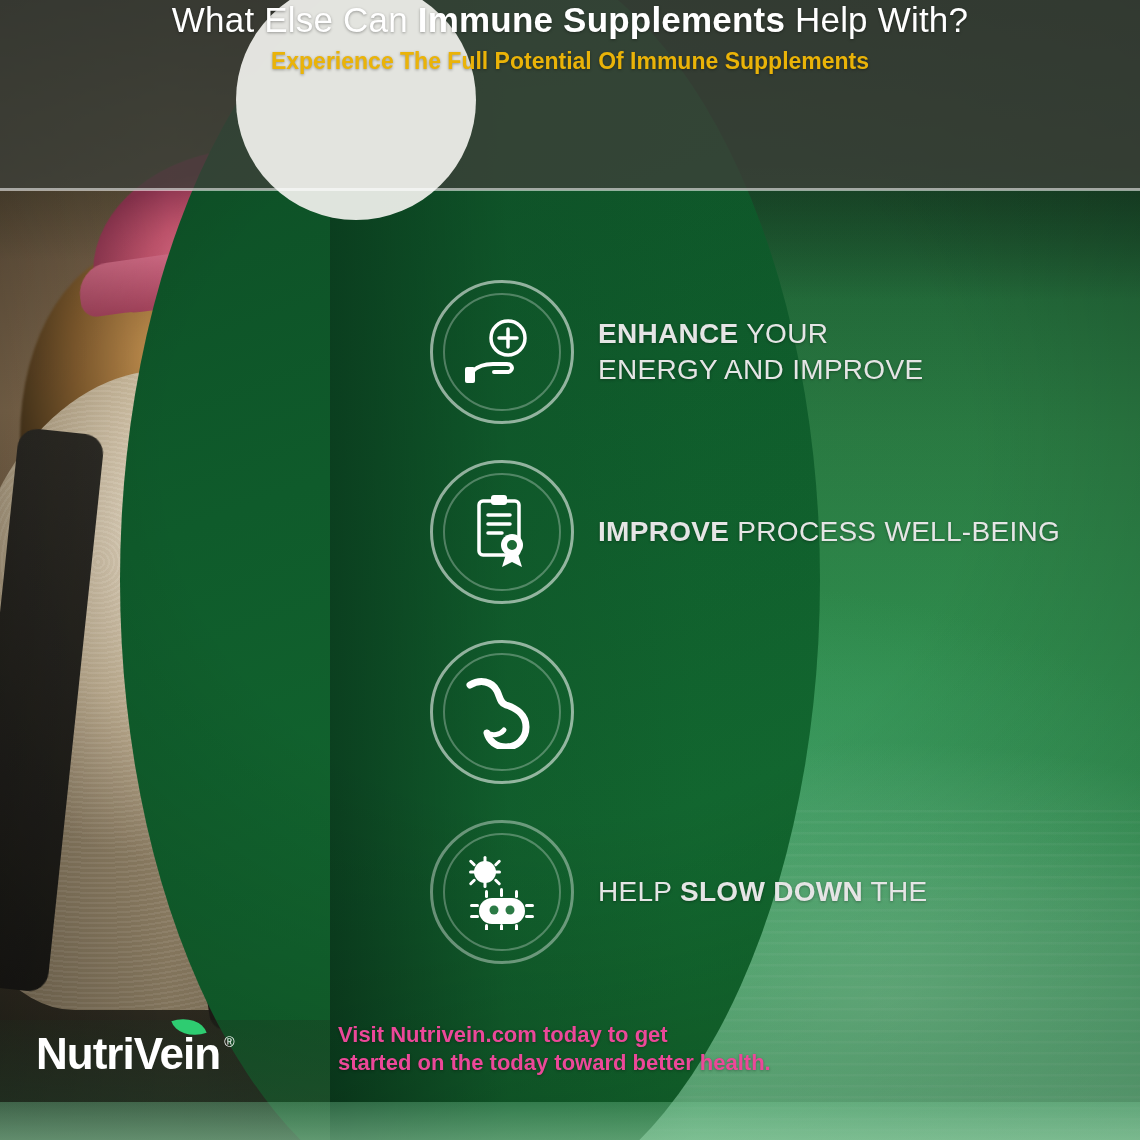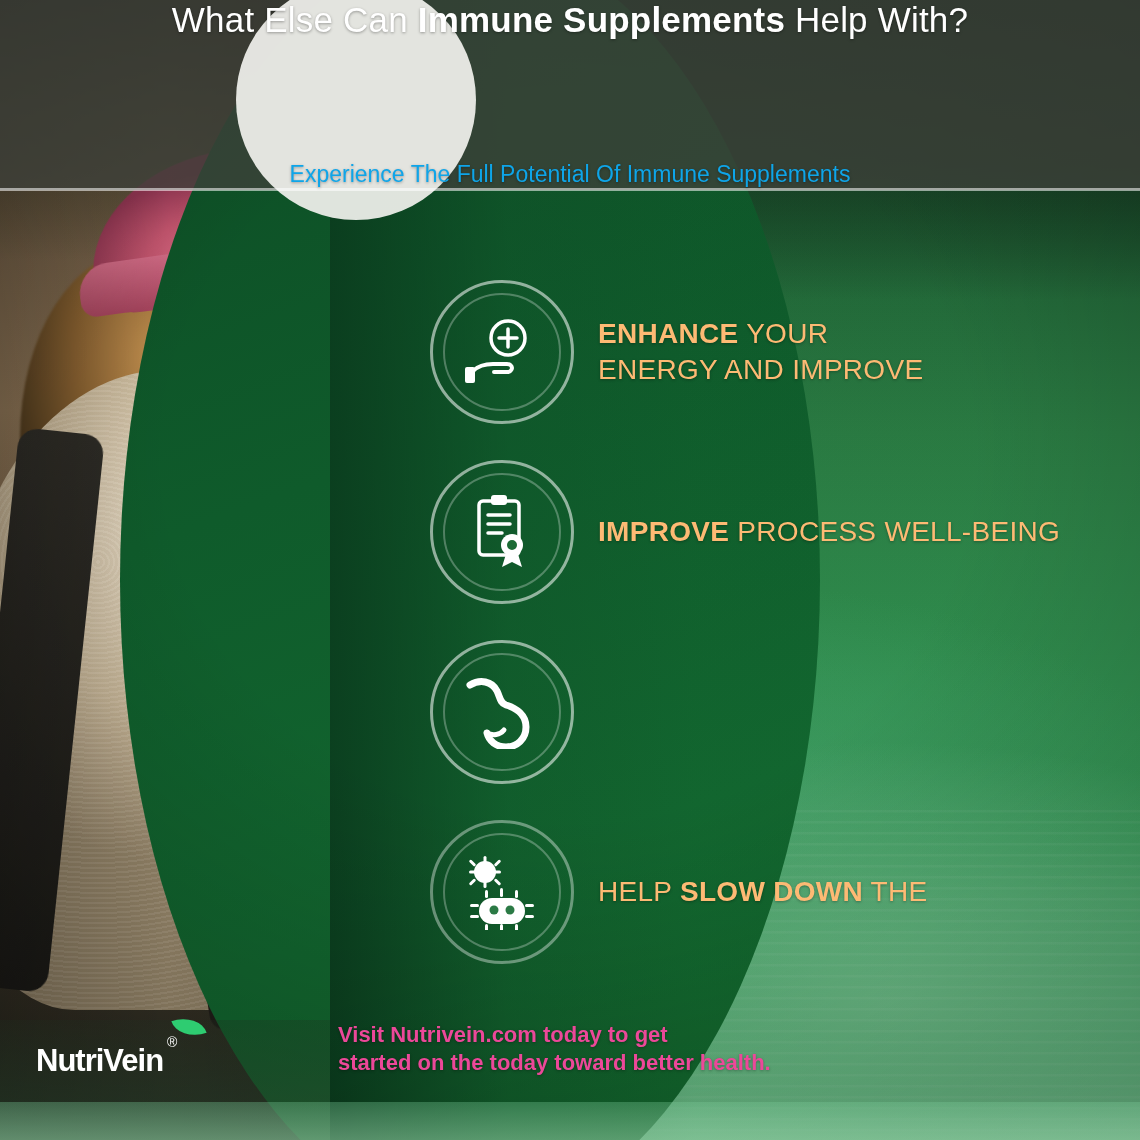--- a/index.html
+++ b/index.html
@@ -82,43 +82,43 @@
   .right-fade{position:absolute;left:330px;top:0;right:0;bottom:0;
     background:linear-gradient(90deg, rgba(10,58,29,.85) 0%, rgba(16,80,40,.35) 22%, rgba(20,100,50,.05) 45%, rgba(20,110,55,0) 100%);}
 
   
   .header{position:absolute;left:0;top:0;width:1140px;height:190px;
     background:rgba(62,64,58,.78);}
   .header-line{position:absolute;left:0;top:188px;width:100%;height:3px;background:rgba(255,255,255,.55);}
   .head-curve{position:absolute;left:236px;top:-20px;width:240px;height:240px;border-radius:50%;
     background:rgba(242,242,238,.92);}
   .headings{position:absolute;left:0;top:0;width:1140px;height:188px;
-    display:flex;flex-direction:column;align-items:center;justify-content:space-between;z-index:6;}
+    display:flex;flex-direction:column;align-items:center;justify-content:flex-start;z-index:6;}
   .h1{color:#ffffff;font-size:35px;letter-spacing:.2px;font-weight:400;margin:0 0 8px 0;
      text-shadow:0 1px 3px rgba(0,0,0,.35);}
   .h1 b{font-weight:700;}
-  .h2{color:#0ea5e9;font-size:23px;font-weight:400;margin:0;
+  .h2{color:#eab308;font-size:23px;font-weight:700;margin:0;
      text-shadow:0 1px 3px rgba(0,0,0,.35);}
 
   
   .benefits{position:absolute;left:430px;top:280px;width:700px;}
   .benefit{display:flex;align-items:center;margin-bottom:36px;}
   .icon-ring{position:relative;width:138px;height:138px;flex:0 0 138px;border-radius:50%;
     border:3px solid rgba(255,255,255,.55);
     display:flex;align-items:center;justify-content:center;}
   .icon-ring::after{content:"";position:absolute;inset:10px;border-radius:50%;
     border:2px solid rgba(255,255,255,.28);}
   .icon-ring.soft{border-color:rgba(255,255,255,.38);}
-  .benefit-text{margin-left:24px;color:#fdba74;font-size:28px;line-height:1.28;
+  .benefit-text{margin-left:24px;color:#e5e5e5;font-size:28px;line-height:1.28;
     letter-spacing:.3px;text-shadow:0 1px 3px rgba(0,0,0,.30);}
   .benefit-text b{font-weight:700;}
 
   
   .footer-logo{position:absolute;left:36px;bottom:64px;display:flex;align-items:flex-end;}
-  .logo-text{color:#ffffff;font-size:31px;font-weight:700;letter-spacing:-1px;line-height:1;}
+  .logo-text{color:#ffffff;font-size:44px;font-weight:700;letter-spacing:-1px;line-height:1;}
   .logo-text .v{color:#ffffff;}
   .logo-leaf{position:absolute;left:138px;bottom:38px;width:30px;height:22px;
     background:#2ecc71;border-radius:0 100% 0 100%;transform:rotate(-18deg);}
   .logo-reg{color:#ffffff;font-size:14px;margin-left:4px;margin-bottom:26px;}
   .footer-cta{position:absolute;left:338px;bottom:62px;color:#ec4899;font-weight:700;
     font-size:22px;line-height:1.3;text-shadow:0 1px 3px rgba(0,0,0,.3);}
   .bottom-strip{position:absolute;left:0;bottom:0;width:100%;height:38px;
     background:linear-gradient(180deg, rgba(120,200,150,.35) 0%, rgba(150,215,170,.55) 100%);}
   .bottom-left-dark{position:absolute;left:0;bottom:0;width:330px;height:120px;
     background:linear-gradient(180deg, rgba(30,44,30,.25) 0%, rgba(42,70,46,.55) 100%);}

